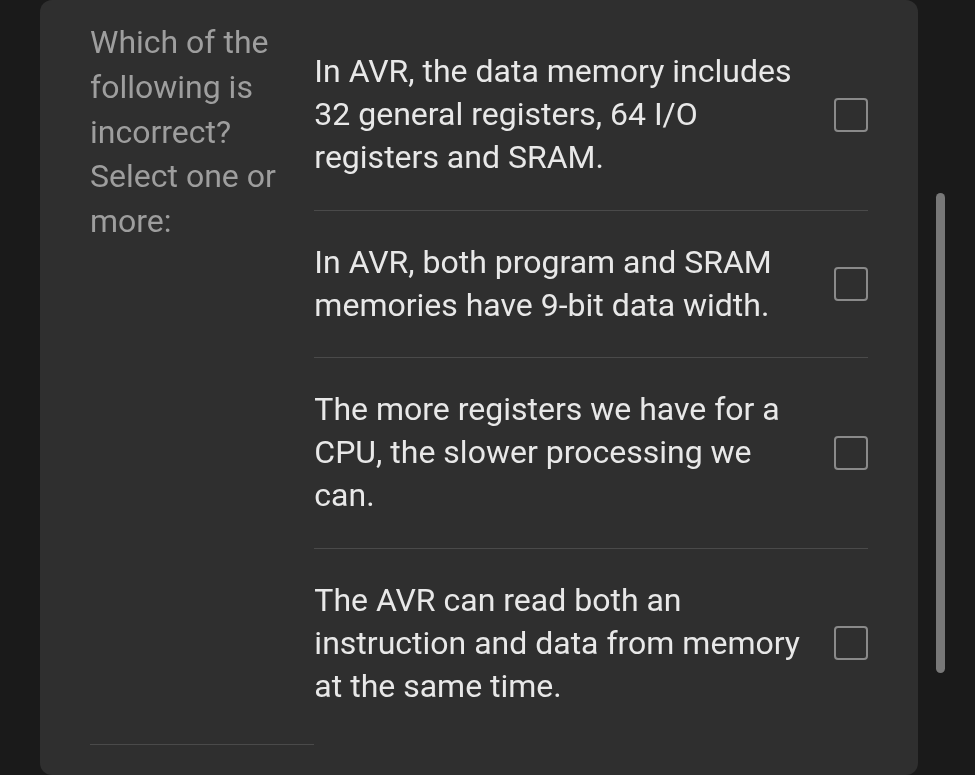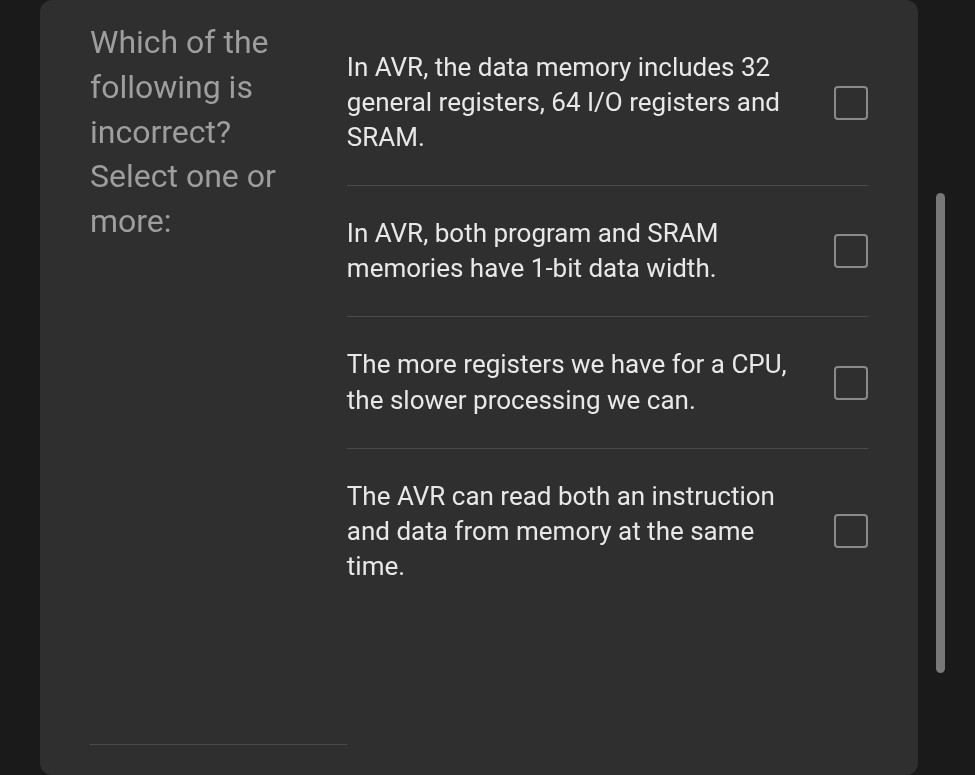--- a/index.html
+++ b/index.html
@@ -54,21 +54,21 @@
       justify-content: space-between;
       padding: 30px 0;
       border-bottom: 1px solid #4a4a4a;
     }
     .option-row:last-child {
       border-bottom: none;
       padding-bottom: 10px;
     }
     .option-text {
       color: #e8e8e8;
-      font-size: 26px;
+      font-size: 32px;
       line-height: 1.35;
       font-weight: 400;
       flex: 1;
       padding-right: 30px;
     }
     .checkbox {
       width: 34px;
       height: 34px;
       border: 2.5px solid #8a8a8a;
       border-radius: 4px;
@@ -100,21 +100,21 @@
     <div class="question-header">
       <span class="question-text">Which of the following is incorrect?</span>
       <span class="instruction-text">Select one or more:</span>
     </div>
     <div class="options-container">
       <div class="option-row">
         <div class="option-text">In AVR, the data memory includes 32 general registers, 64 I/O registers and SRAM.</div>
         <div class="checkbox"></div>
       </div>
       <div class="option-row">
-        <div class="option-text">In AVR, both program and SRAM memories have 1-bit data width.</div>
+        <div class="option-text">In AVR, both program and SRAM memories have 9-bit data width.</div>
         <div class="checkbox"></div>
       </div>
       <div class="option-row">
         <div class="option-text">The more registers we have for a CPU, the slower processing we can.</div>
         <div class="checkbox"></div>
       </div>
       <div class="option-row">
         <div class="option-text">The AVR can read both an instruction and data from memory at the same time.</div>
         <div class="checkbox"></div>
       </div>

